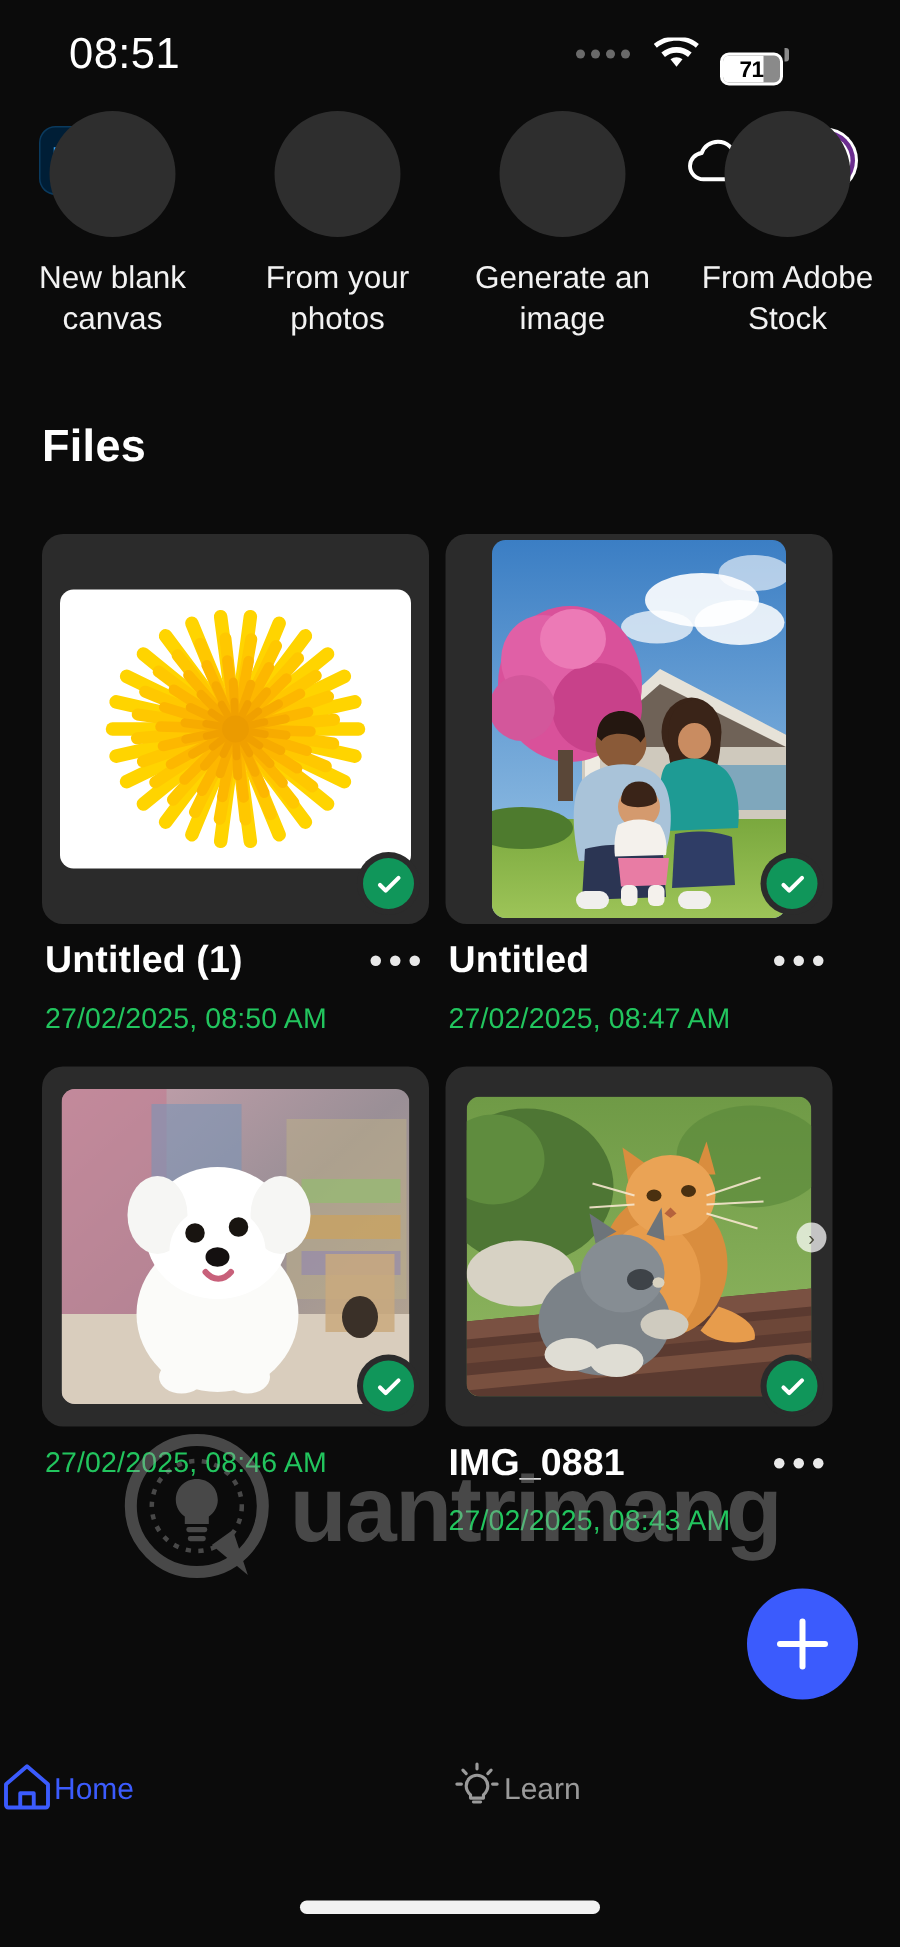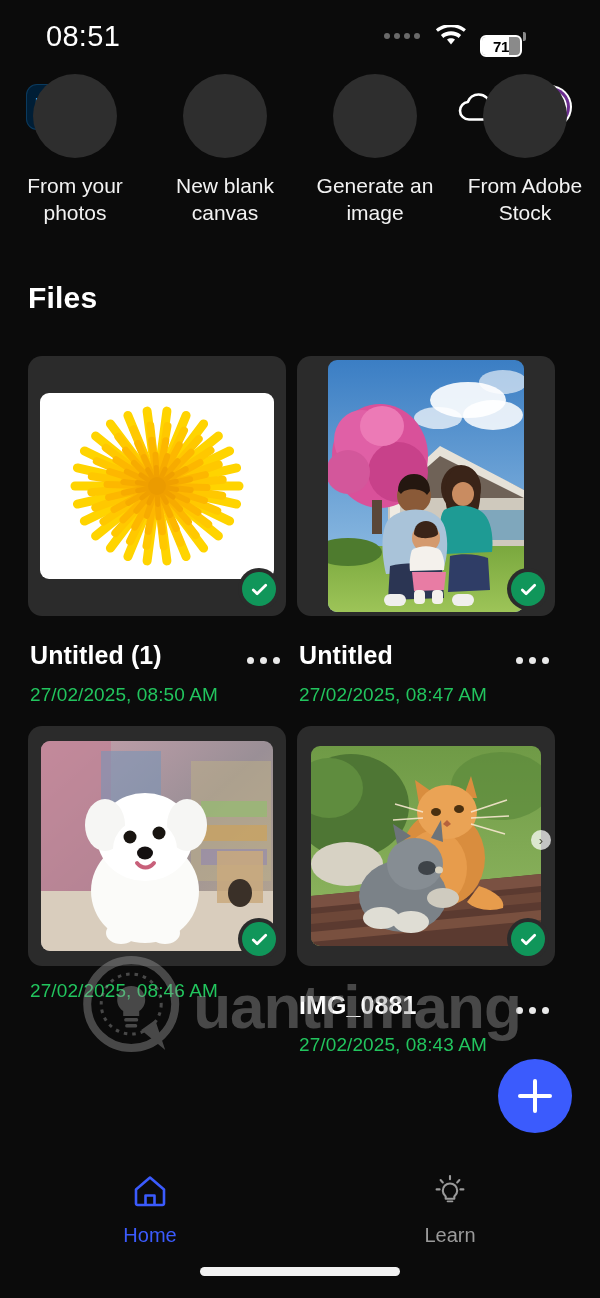--- a/index.html
+++ b/index.html
@@ -64,21 +64,21 @@
 
   .thumb{ width:258px; height:260px; background:#2b2b2b; border-radius:14px;
      position:relative; display:flex; align-items:center; justify-content:center; overflow:hidden; }
   .thumb.short{ height:240px; }
   .badge{ position:absolute; right:10px; bottom:10px; width:34px; height:34px; border-radius:50%;
      background:#10965a; display:flex; align-items:center; justify-content:center; z-index:6;
      box-shadow:0 0 0 4px #2b2b2b; }
   .badge svg{ display:block; }
 
   .meta{ padding:0 2px; }
-  .meta-top{ display:flex; align-items:flex-end; justify-content:space-between; margin-top:25px; }
+  .meta-top{ display:flex; align-items:center; justify-content:space-between; margin-top:10px; }
   .fname{ color:#fff; font-size:25px; font-weight:700; letter-spacing:.1px; }
   .dots3{ display:flex; gap:6px; padding:6px 4px; }
   .dots3 i{ width:7px; height:7px; border-radius:50%; background:#e9e9e9; display:block; }
   .fdate{ color:#22c55e; font-size:19px; margin-top:14px; letter-spacing:.1px; }
 
   
   .art-flower{ width:234px; height:186px; background:#fff; border-radius:9px;
      display:flex; align-items:center; justify-content:center; position:relative; }
   
   .art-family{ width:196px; height:252px; border-radius:9px; overflow:hidden; position:relative; }
@@ -91,21 +91,21 @@
 
   
   .fab{ position:absolute; right:28px; top:1059px; width:74px; height:74px; border-radius:50%;
      background:#3b5bfd; display:flex; align-items:center; justify-content:center; z-index:20; }
   .fab .pv{ position:absolute; width:4px; height:34px; background:#fff; border-radius:2px; }
   .fab .ph{ position:absolute; width:34px; height:4px; background:#fff; border-radius:2px; }
 
   
   .bottomnav{ position:absolute; bottom:0; left:0; width:600px; height:148px; background:#0b0b0b; }
   .navrow{ display:flex; padding-top:24px; }
-  .navitem{ flex:1; display:flex; flex-direction:column; align-items:center; gap:12px; }
+  .navitem{ flex:1; display:flex; flex-direction:row; align-items:center; gap:0; }
   .navlabel{ font-size:20px; }
   .home-ic{ color:#3b5bfd; }
   .learn-ic{ color:#9a9a9a; }
   .homebar{ position:absolute; bottom:22px; left:50%; transform:translateX(-50%);
      width:200px; height:9px; border-radius:5px; background:#f2f2f2; }
 
   
   .watermark{ position:absolute; left:50%; top:1006px; transform:translate(-50%,-50%);
      display:flex; align-items:center; gap:10px; opacity:.42; z-index:15; pointer-events:none; }
   .wm-logo{ width:104px; height:104px; position:relative; }
@@ -161,25 +161,25 @@
             </svg>
         </div>
       </div>
     </div>
   </div>
 
   <div class="quick">
     <div class="qrow">
       <div class="qitem">
         <div class="qcircle"></div>
-        <div class="qlabel">From your photos</div>
+        <div class="qlabel">New blank canvas</div>
       </div>
       <div class="qitem">
         <div class="qcircle"></div>
-        <div class="qlabel">New blank canvas</div>
+        <div class="qlabel">From your photos</div>
       </div>
       <div class="qitem">
         <div class="qcircle"></div>
         <div class="qlabel">Generate an image</div>
       </div>
       <div class="qitem">
         <div class="qcircle"></div>
         <div class="qlabel">From Adobe Stock</div>
       </div>
     </div>

